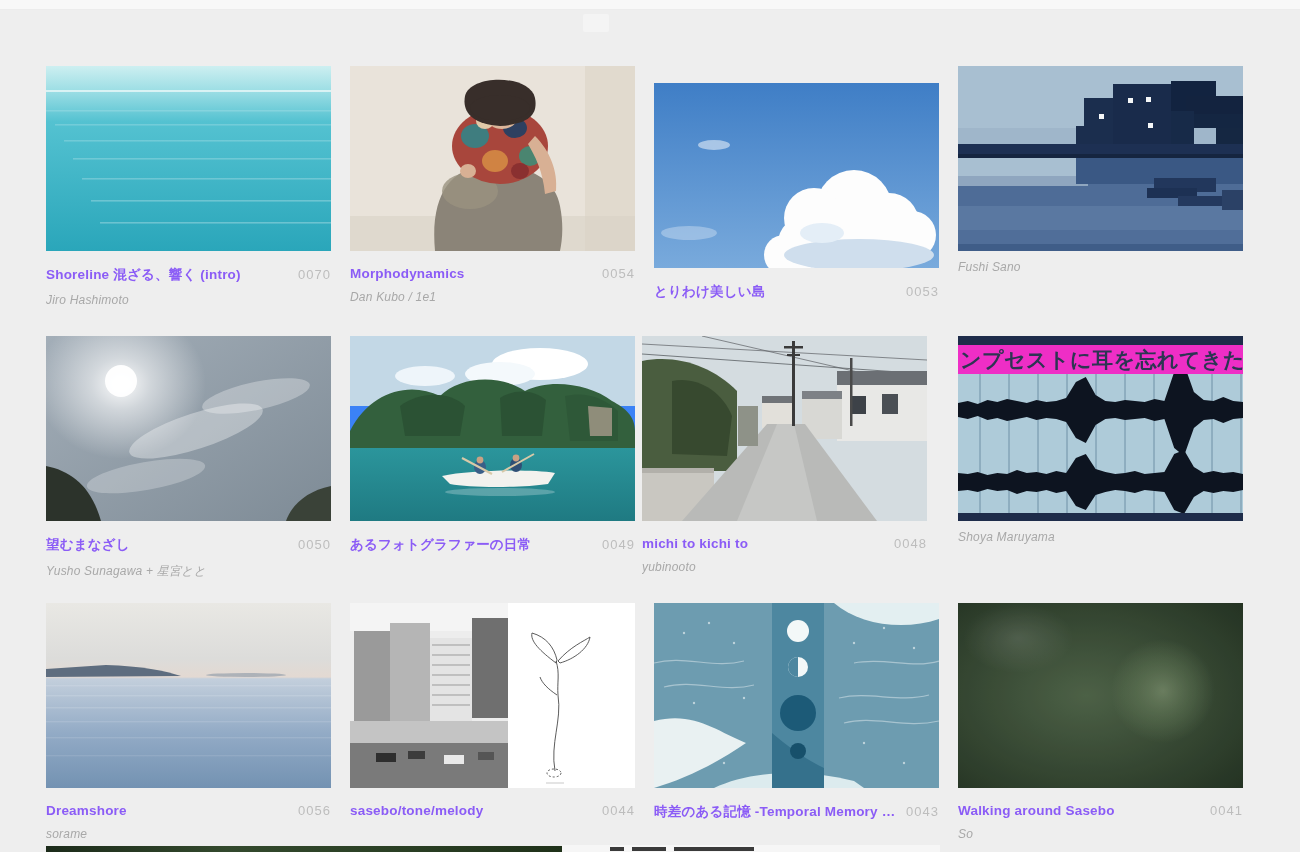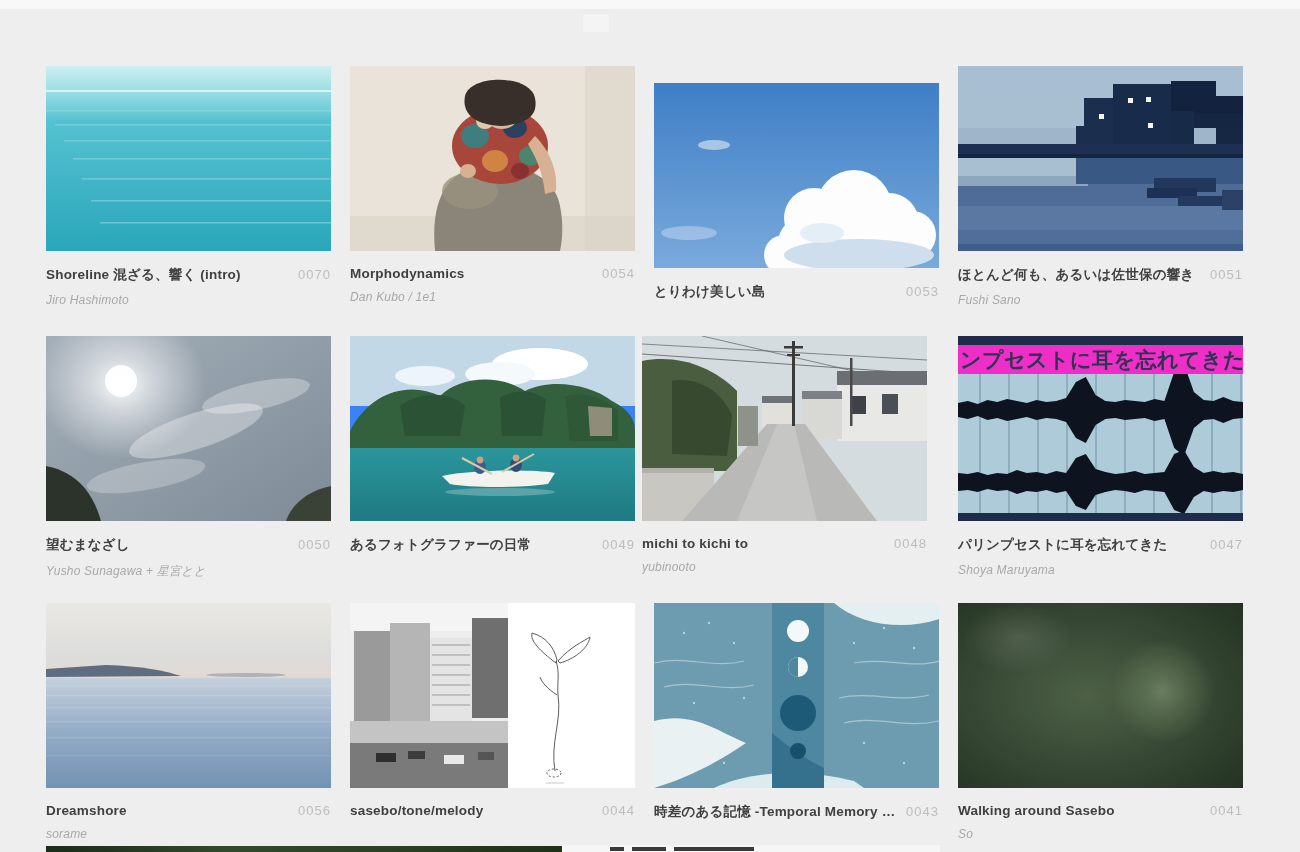--- a/index.html
+++ b/index.html
@@ -8,21 +8,21 @@
     background:#eeeeee;
     font-family:"Liberation Sans","DejaVu Sans",sans-serif;
   }
   .topbar{position:absolute;left:0;top:0;width:1300px;height:9px;background:#f8f8f8;border-bottom:1px solid #ececec;}
   .faded-logo{position:absolute;left:583px;top:14px;width:26px;height:18px;background:#f4f4f4;border-radius:2px;}
   .card{position:absolute;width:285px;}
   .art{width:285px;height:185px;overflow:hidden;position:relative;background:#3b82f6;}
   .art svg{display:block;width:100%;height:100%;}
   .meta{display:flex;align-items:baseline;margin-top:15px;width:285px;}
   .title{
-    flex:1;margin:0;font-size:13.5px;font-weight:bold;color:#404040;
+    flex:1;margin:0;font-size:13.5px;font-weight:bold;color:#8b5cf6;
     white-space:nowrap;overflow:hidden;text-overflow:ellipsis;letter-spacing:.2px;
   }
   .num{margin-left:8px;font-size:13px;color:#bdbdbd;letter-spacing:1px;flex:none;}
   .artist{margin-top:9px;font-size:12px;font-style:italic;color:#a8a8a8;letter-spacing:.2px;
     white-space:nowrap;overflow:hidden;}
   
   .edge-left{position:absolute;left:46px;top:846px;width:516px;height:6px;
     background:linear-gradient(90deg,#1c2b1a 0%,#33492d 35%,#2a3f24 70%,#1f3119 100%);}
   .edge-right{position:absolute;left:562px;top:845px;width:378px;height:7px;background:#f6f6f6;}
   .edge-right i{position:absolute;top:2px;height:4px;background:#3a3a3a;display:block;}
@@ -149,24 +149,20 @@
    <rect x="170" y="32" width="5" height="5" fill="#f5f7f8"></rect>
    <rect x="188" y="31" width="5" height="5" fill="#f5f7f8"></rect>
    <rect x="141" y="48" width="5" height="5" fill="#f5f7f8"></rect>
    <rect x="190" y="57" width="5" height="5" fill="#f5f7f8"></rect>
    <rect x="196" y="112" width="62" height="14" fill="#22375c"></rect>
    <rect x="189" y="122" width="50" height="10" fill="#1d3154"></rect>
    <rect x="264" y="124" width="21" height="20" fill="#2b4166"></rect>
    <rect x="220" y="130" width="44" height="10" fill="#24395e"></rect>
  </svg>
       </div>
-    <div class="meta">
-      <h3 class="title">ほとんど何も、あるいは佐世保の響き</h3>
-      <span class="num">0051</span>
-    </div>
     <div class="artist">Fushi Sano</div>
   </article>
 
   <article class="card" style="left: 46px; top: 336px;">
     <div class="art">
         <svg viewBox="0 0 285 185" preserveAspectRatio="none">
    <defs>
      <linearGradient id="su1" x1="0" y1="0" x2="1" y2="1">
        <stop offset="0" stop-color="#a3aeb8"></stop>
               <stop offset="1" stop-color="#7e8b96"></stop>
@@ -280,24 +276,20 @@
           <line x1="254" y1="9" x2="254" y2="185" stroke="#6e90a6" stroke-width="1"></line>
           <line x1="283" y1="9" x2="283" y2="185" stroke="#6e90a6" stroke-width="1"></line>
    <path d="M0.0,67 L9.8,65 L19.7,68 L29.5,64 L39.3,66 L49.1,63 L59.0,65 L68.8,67 L78.6,64 L88.4,66 L98.3,65 L108.1,62 L117.9,46 L127.8,41 L137.6,59 L147.4,65 L157.2,66 L167.1,64 L176.9,65 L186.7,66 L196.6,63 L206.4,65 L216.2,36 L226.0,28 L235.9,56 L245.7,64 L255.5,65 L265.3,61 L275.2,65 L285.0,66 L285.0,82 L275.2,83 L265.3,87 L255.5,83 L245.7,84 L235.9,92 L226.0,120 L216.2,112 L206.4,83 L196.6,85 L186.7,82 L176.9,83 L167.1,84 L157.2,82 L147.4,83 L137.6,89 L127.8,107 L117.9,102 L108.1,86 L98.3,83 L88.4,82 L78.6,84 L68.8,81 L59.0,83 L49.1,85 L39.3,82 L29.5,84 L19.7,80 L9.8,83 L0.0,81 Z" fill="#0d1420"></path>
    <path d="M0.0,137 L9.8,138 L19.7,136 L29.5,139 L39.3,137 L49.1,138 L59.0,134 L68.8,137 L78.6,136 L88.4,138 L98.3,135 L108.1,137 L117.9,122 L127.8,118 L137.6,133 L147.4,136 L157.2,138 L167.1,137 L176.9,135 L186.7,138 L196.6,137 L206.4,136 L216.2,118 L226.0,114 L235.9,131 L245.7,137 L255.5,135 L265.3,137 L275.2,136 L285.0,138 L285.0,154 L275.2,156 L265.3,155 L255.5,157 L245.7,155 L235.9,161 L226.0,178 L216.2,174 L206.4,156 L196.6,155 L186.7,154 L176.9,157 L167.1,155 L157.2,154 L147.4,156 L137.6,159 L127.8,174 L117.9,170 L108.1,155 L98.3,157 L88.4,154 L78.6,156 L68.8,155 L59.0,158 L49.1,154 L39.3,155 L29.5,153 L19.7,156 L9.8,154 L0.0,155 Z" fill="#0d1420"></path>
    <rect width="285" height="9" fill="#1e2c4a"></rect>
    <rect y="177" width="285" height="8" fill="#1e2c4a"></rect>
    <rect y="9" width="285" height="29" fill="#ee2ec6"></rect>
    <text x="2" y="31" font-size="21" font-weight="bold" fill="#2c3552" letter-spacing="0.5">ンプセストに耳を忘れてきた</text>
  </svg>
       </div>
-    <div class="meta">
-      <h3 class="title">パリンプセストに耳を忘れてきた</h3>
-      <span class="num">0047</span>
-    </div>
     <div class="artist">Shoya Maruyama</div>
   </article>
 
   <article class="card" style="left: 46px; top: 603px;">
     <div class="art">
         <svg viewBox="0 0 285 185" preserveAspectRatio="none">
    <defs>
      <linearGradient id="ds1" x1="0" y1="0" x2="0" y2="1">
        <stop offset="0" stop-color="#e9e8e4"></stop>
               <stop offset="0.3" stop-color="#dcdcda"></stop>

